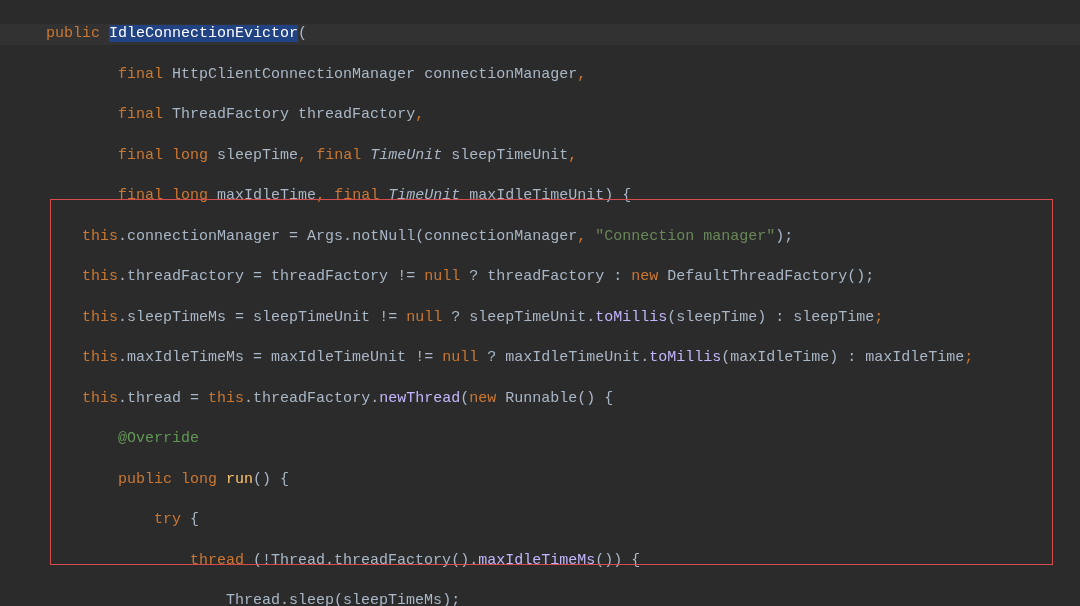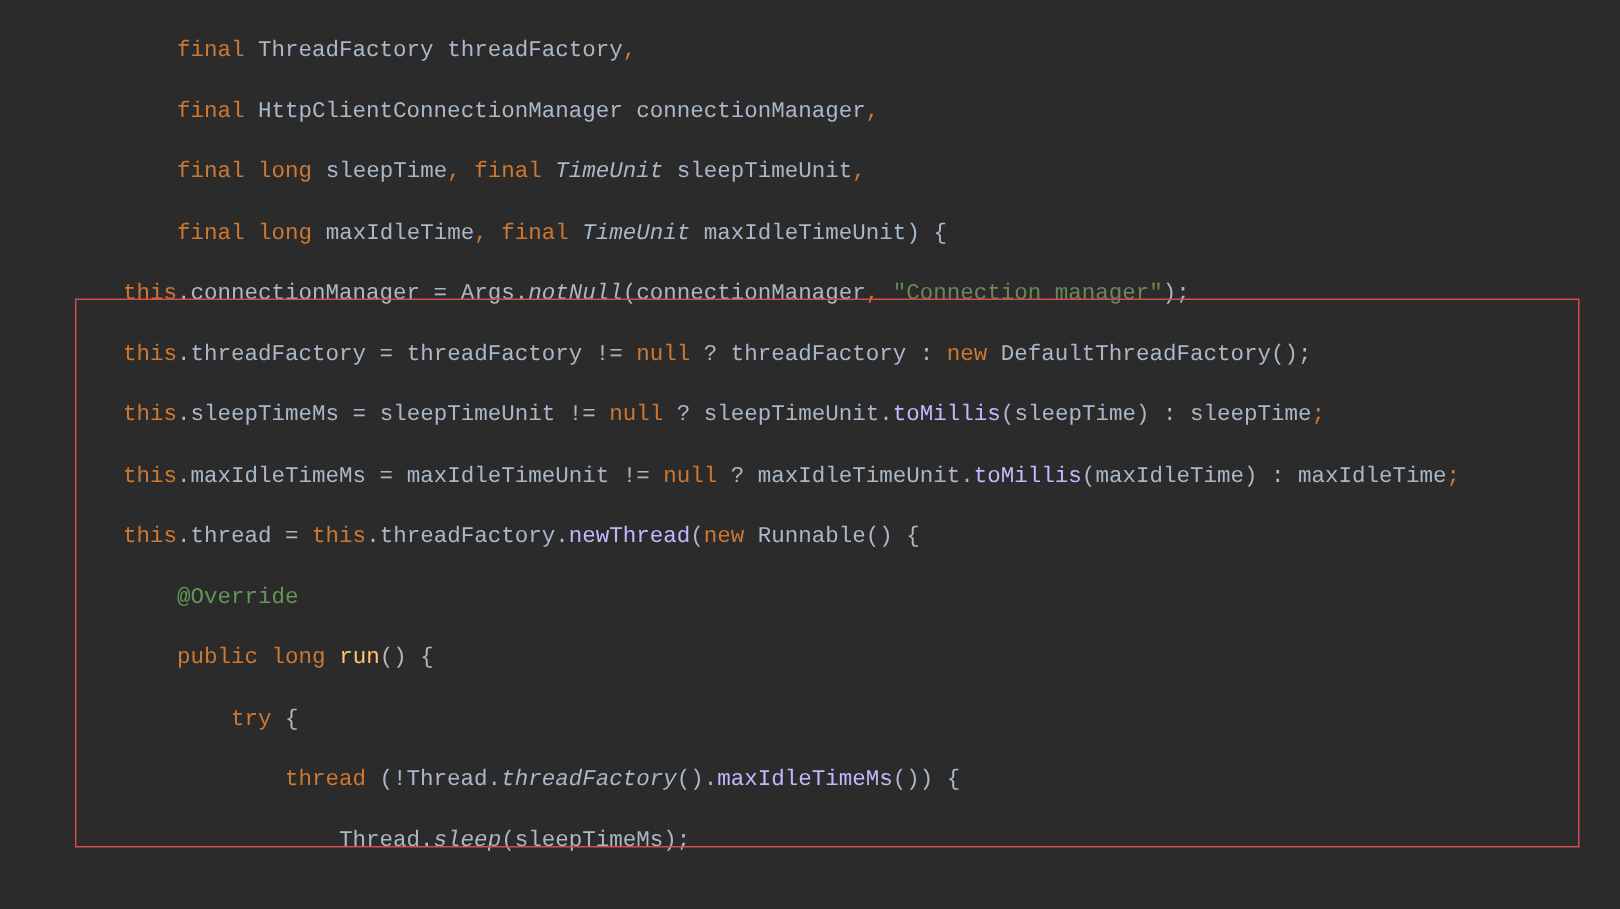--- a/index.html
+++ b/index.html
@@ -34,35 +34,36 @@
     .str { color: #6a8759; }
     .italic { font-style: italic; margin-top: 35px; }
     .annotation { color: #629755; }
     .paren { color: #a9b7c6; }
     .selected {
       background: #214283;
       color: #ffffff;
     }
     .id { color: #a9b7c6; }
     .call { color: #c4b5fd; }
-    .static-call { color: #a9b7c6; font-style: italic; }
+    .static-call { color: #a9b7c6; }
     .punct { color: #cc7832; }
     .white { color: #a9b7c6; }
     .red-box {
       position: absolute;
       border: 1px solid #d64b4b;
       pointer-events: none;
     }
   </style>
 </head>
 <body>
 
 <div class="code-container">
+<div class="line line-highlighted">    <span class="kw">public</span> <span class="selected method">IdleConnectionEvictor</span><span class="paren">(</span></div>
+<div class="line">            <span class="kw">final</span> <span class="id">HttpClientConnectionManager</span> <span class="id">connectionManager</span><span class="punct">,</span></div>
 <div class="line">            <span class="kw">final</span> <span class="id">ThreadFactory</span> <span class="id">threadFactory</span><span class="punct">,</span></div>
-<div class="line">            <span class="kw">final</span> <span class="id">HttpClientConnectionManager</span> <span class="id">connectionManager</span><span class="punct">,</span></div>
 <div class="line">            <span class="kw">final</span> <span class="kw">long</span> <span class="id">sleepTime</span><span class="punct">,</span> <span class="kw">final</span> <span class="italic id">TimeUnit</span> <span class="id">sleepTimeUnit</span><span class="punct">,</span></div>
 <div class="line">            <span class="kw">final</span> <span class="kw">long</span> <span class="id">maxIdleTime</span><span class="punct">,</span> <span class="kw">final</span> <span class="italic id">TimeUnit</span> <span class="id">maxIdleTimeUnit</span><span class="paren">) {</span></div>
 <div class="line">        <span class="kw">this</span><span class="white">.</span><span class="id">connectionManager</span><span class="white"> = </span><span class="id">Args</span><span class="white">.</span><span class="static-call">notNull</span><span class="paren">(</span><span class="id">connectionManager</span><span class="punct">, </span><span class="str">"Connection manager"</span><span class="paren">);</span></div>
 <div class="line">        <span class="kw">this</span><span class="white">.</span><span class="id">threadFactory</span><span class="white"> = </span><span class="id">threadFactory</span><span class="white"> != </span><span class="kw">null</span><span class="white"> ? </span><span class="id">threadFactory</span><span class="white"> : </span><span class="kw">new</span><span class="id"> DefaultThreadFactory</span><span class="paren">();</span></div>
 <div class="line">        <span class="kw">this</span><span class="white">.</span><span class="id">sleepTimeMs</span><span class="white"> = </span><span class="id">sleepTimeUnit</span><span class="white"> != </span><span class="kw">null</span><span class="white"> ? </span><span class="id">sleepTimeUnit</span><span class="white">.</span><span class="call">toMillis</span><span class="paren">(</span><span class="id">sleepTime</span><span class="paren">)</span><span class="white"> : </span><span class="id">sleepTime</span><span class="punct">;</span></div>
 <div class="line">        <span class="kw">this</span><span class="white">.</span><span class="id">maxIdleTimeMs</span><span class="white"> = </span><span class="id">maxIdleTimeUnit</span><span class="white"> != </span><span class="kw">null</span><span class="white"> ? </span><span class="id">maxIdleTimeUnit</span><span class="white">.</span><span class="call">toMillis</span><span class="paren">(</span><span class="id">maxIdleTime</span><span class="paren">)</span><span class="white"> : </span><span class="id">maxIdleTime</span><span class="punct">;</span></div>
 <div class="line">        <span class="kw">this</span><span class="white">.</span><span class="id">thread</span><span class="white"> = </span><span class="kw">this</span><span class="white">.</span><span class="id">threadFactory</span><span class="white">.</span><span class="call">newThread</span><span class="paren">(</span><span class="kw">new</span><span class="id"> Runnable</span><span class="paren">() {</span></div>
 <div class="line">            <span class="annotation">@Override</span></div>
 <div class="line">            <span class="kw">public</span> <span class="kw">long</span> <span class="method">run</span><span class="paren">() {</span></div>
 <div class="line">                <span class="kw">try</span><span class="paren"> {</span></div>

